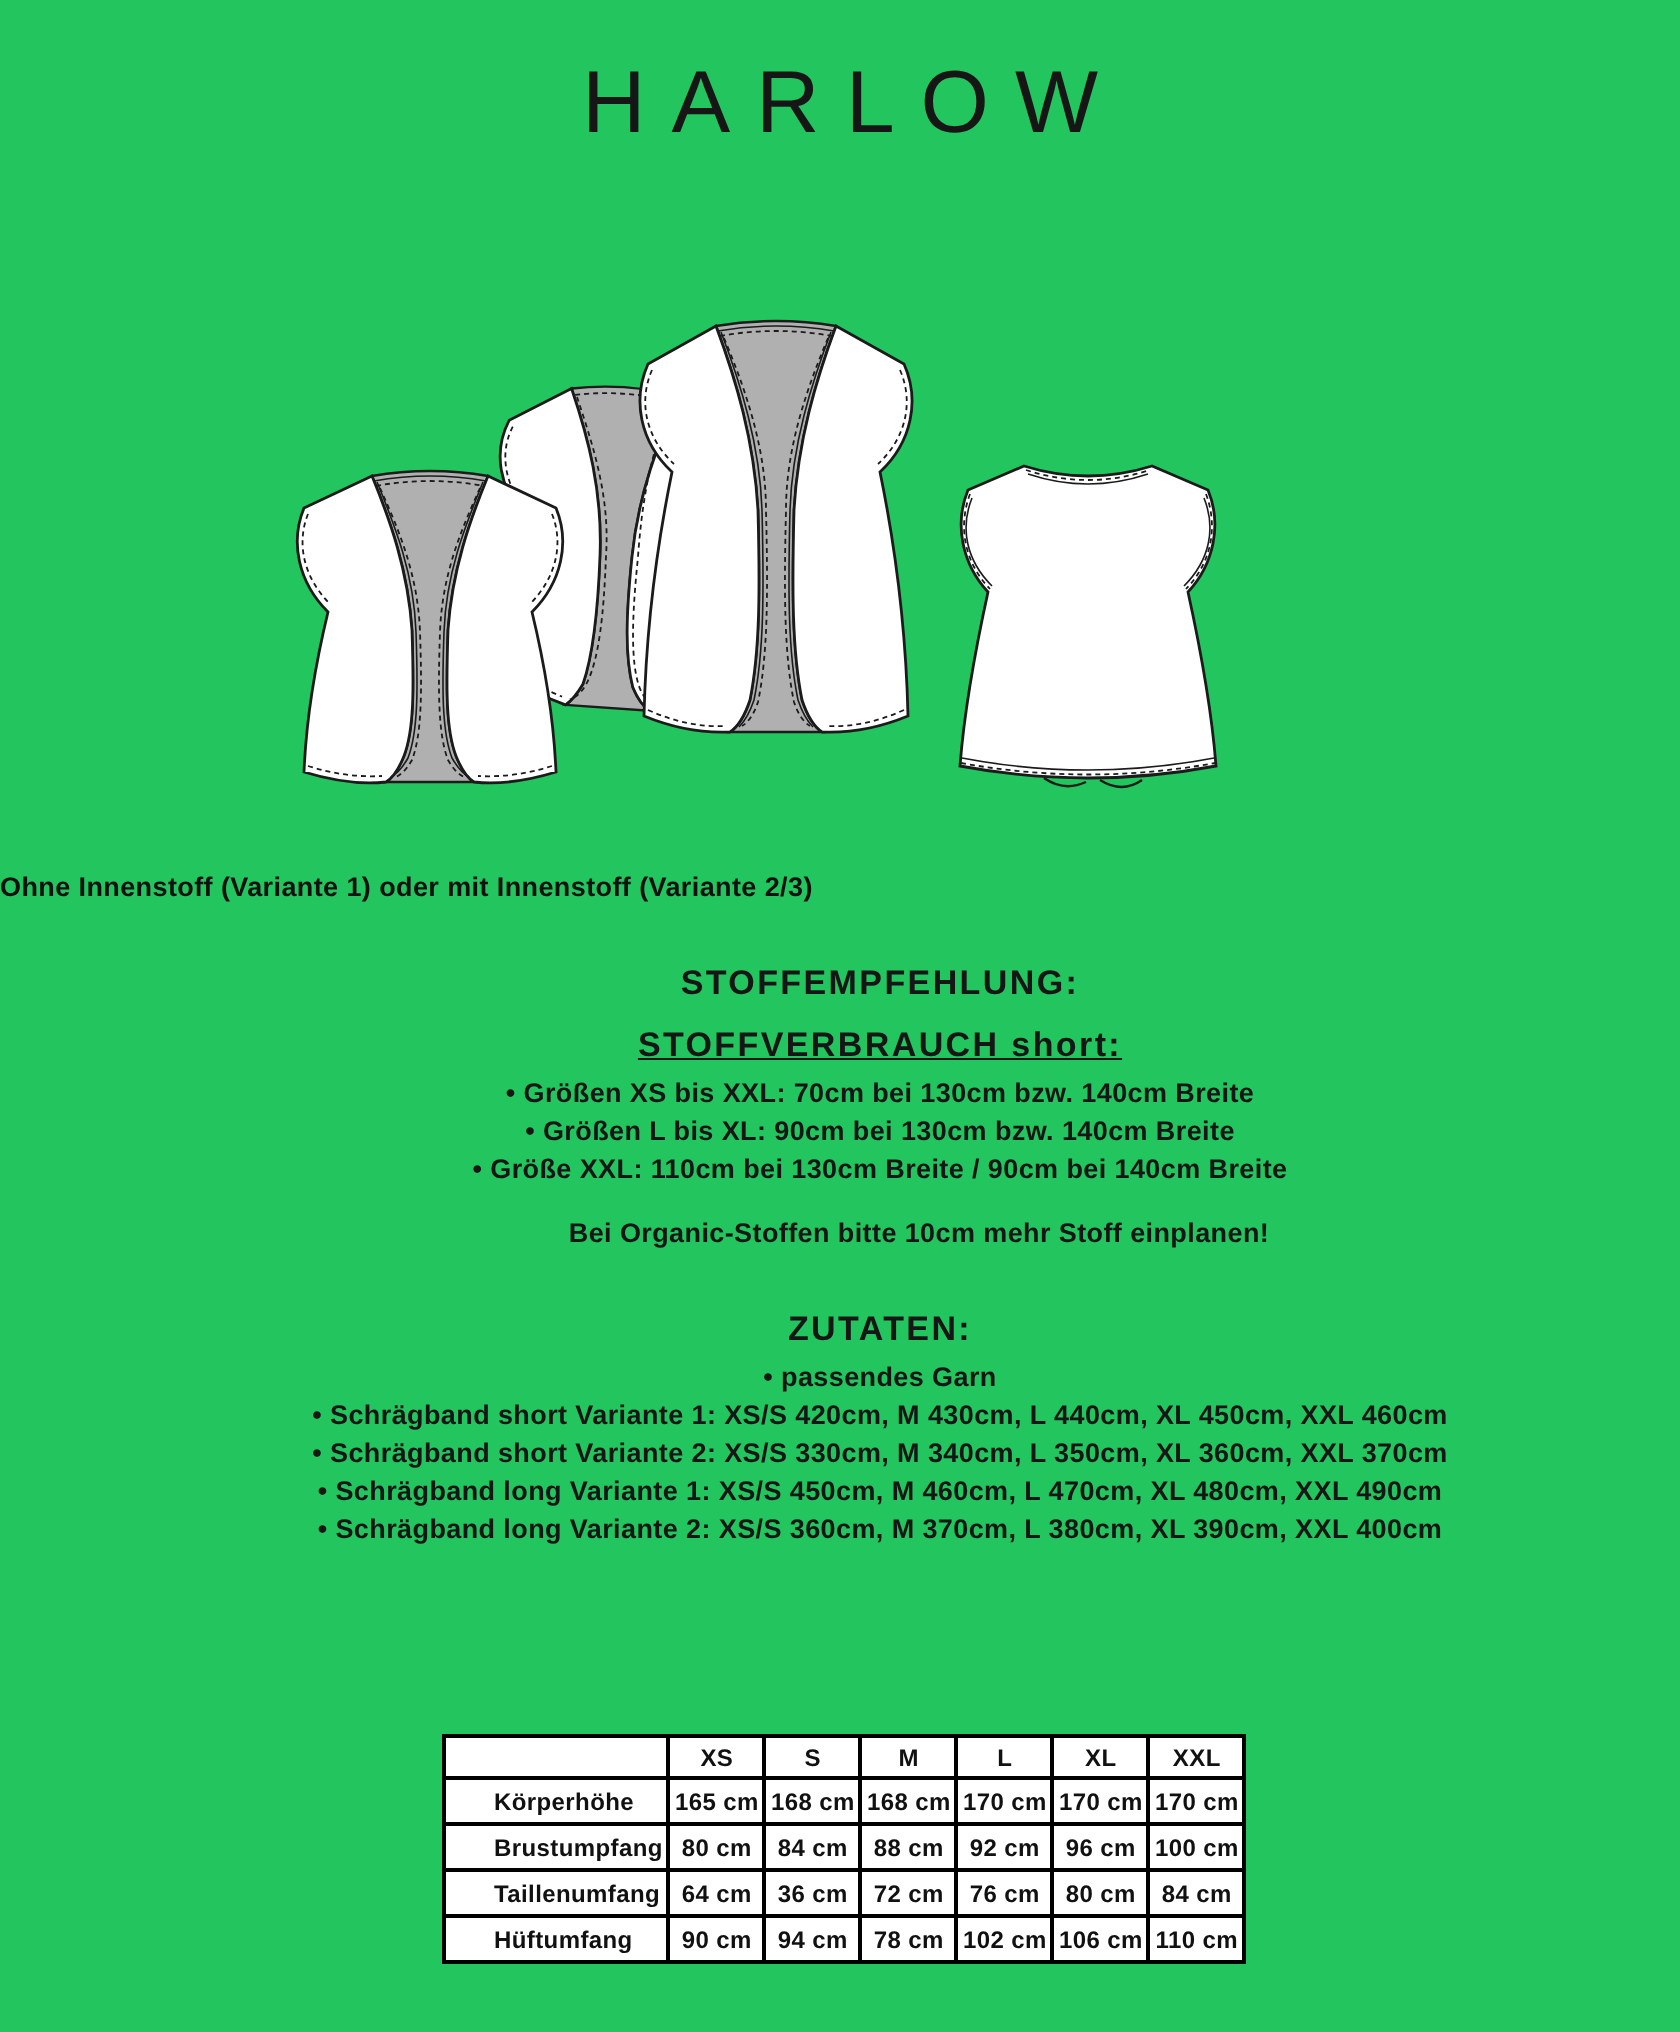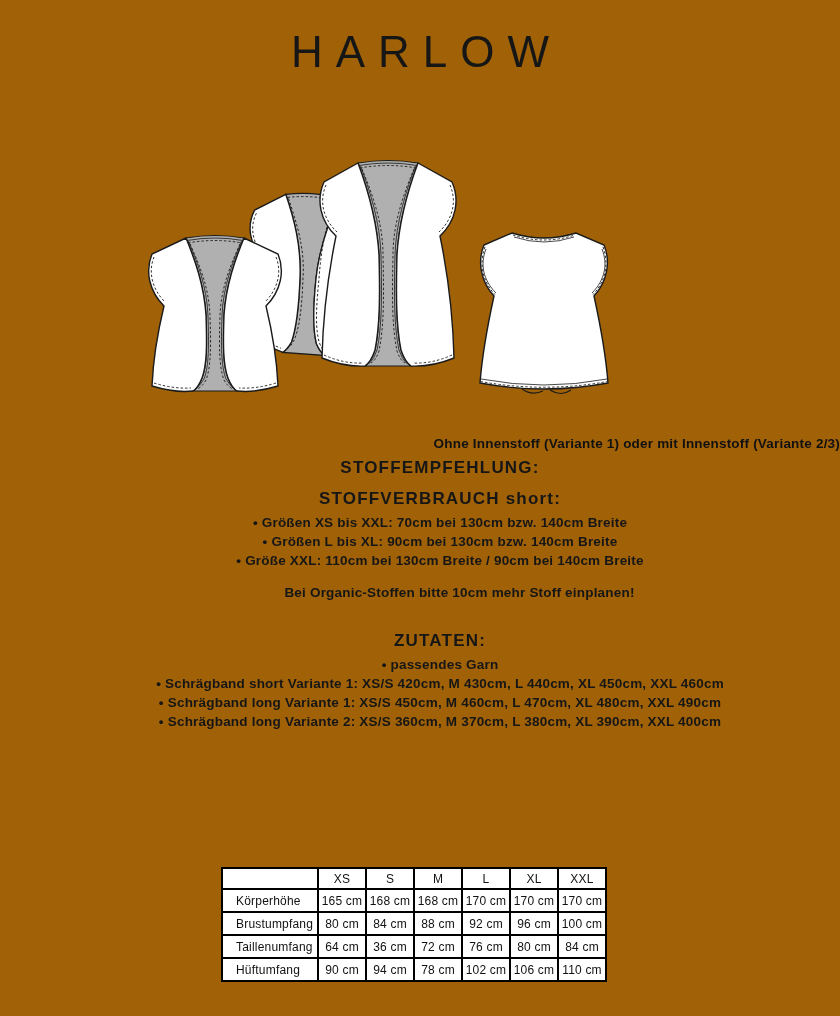--- a/index.html
+++ b/index.html
@@ -3,21 +3,21 @@
 <meta charset="utf-8">
 <style>
   * { box-sizing: border-box; }
   html, body { margin: 0; padding: 0; background: #ffffff; }
   body { font-family: "Liberation Sans", sans-serif; color: #111; }
   .page {
     position: relative;
     width: 840px;
     height: 1016px;
     margin: 0 auto;
-    background: #a16207;
+    background: #22c55e;
     overflow: hidden;
   }
   .title {
     position: absolute;
     top: 28px; left: 0; width: 100%;
     text-align: center;
     font-size: 44px;
     font-weight: 400;
     letter-spacing: 13px;
     text-indent: 13px;
@@ -26,68 +26,68 @@
   }
   .figures {
     position: absolute;
     left: 0; top: 0; width: 840px; height: 420px;
   }
   .fig { position: absolute; }
   .fig-b { transform: rotate(4deg); }
   .caption {
     position: absolute;
     top: 436px; left: 0; width: 100%;
-    text-align: right;
+    text-align: left;
     font-size: 13.5px;
     font-weight: 700;
     letter-spacing: 0.2px;
   }
   .copy {
     position: absolute;
-    top: 458px; left: 0; width: 100%;
+    top: 482px; left: 0; width: 100%;
     text-align: center;
     font-weight: 700;
     color: #161616;
     padding-left: 40px;
   }
   .copy h2 {
     font-size: 17px;
     font-weight: 700;
     letter-spacing: 1.2px;
     margin: 0 0 5px 0;
     line-height: 19px;
   }
-  .copy h2.gap { margin-top: 12px; }
+  .copy h2.gap { margin-top: 12px; text-decoration: underline; }
   .copy h2.gap-lg { margin-top: 29px; }
   .copy p {
     font-size: 13.5px;
     margin: 0;
     line-height: 19px;
     letter-spacing: 0.2px;
   }
   .copy p.note { margin-top: 13px; margin-left: 39px; }
   .size-table {
     position: absolute;
     left: 221px; top: 867px;
     border-collapse: collapse;
     background: #fff;
   }
   .size-table th, .size-table td {
     border: 2px solid #000;
     font-size: 12px;
-    font-weight: 400;
+    font-weight: 700;
     text-align: center;
     padding: 0 2px;
     height: 23px;
     letter-spacing: 0.2px;
   }
   .size-table th.corner, .size-table td.rowlabel {
     width: 96px;
     text-align: left;
-    padding-left: 13px;
+    padding-left: 24px;
   }
   .size-table th.size, .size-table td.val { width: 48px; }
   .size-table tr.hdr th { height: 21px; }
   svg path { vector-effect: non-scaling-stroke; }
 </style>
 </head>
 <body>
 
 <div class="page">
 
@@ -178,20 +178,21 @@
     <p>• Größen XS bis XXL: 70cm bei 130cm bzw. 140cm Breite</p>
 
     <p>• Größen L bis XL: 90cm bei 130cm bzw. 140cm Breite</p>
     <p>• Größe XXL: 110cm bei 130cm Breite / 90cm bei 140cm Breite</p>
 
     <p class="note">Bei Organic-Stoffen bitte 10cm mehr Stoff einplanen!</p>
 
     <h2 class="gap-lg">ZUTATEN:</h2>
     <p>• passendes Garn</p>
     <p>• Schrägband short Variante 1: XS/S 420cm, M 430cm, L 440cm, XL 450cm, XXL 460cm</p>
+    <p>• Schrägband short Variante 2: XS/S 330cm, M 340cm, L 350cm, XL 360cm, XXL 370cm</p>
     <p>• Schrägband long Variante 1: XS/S 450cm, M 460cm, L 470cm, XL 480cm, XXL 490cm</p>
     <p>• Schrägband long Variante 2: XS/S 360cm, M 370cm, L 380cm, XL 390cm, XXL 400cm</p>
   </div>
 
   <table class="size-table">
     <tbody>
         <tr class="hdr">
       <th class="corner"></th>
       <th class="size">XS</th>
       <th class="size">S</th>

